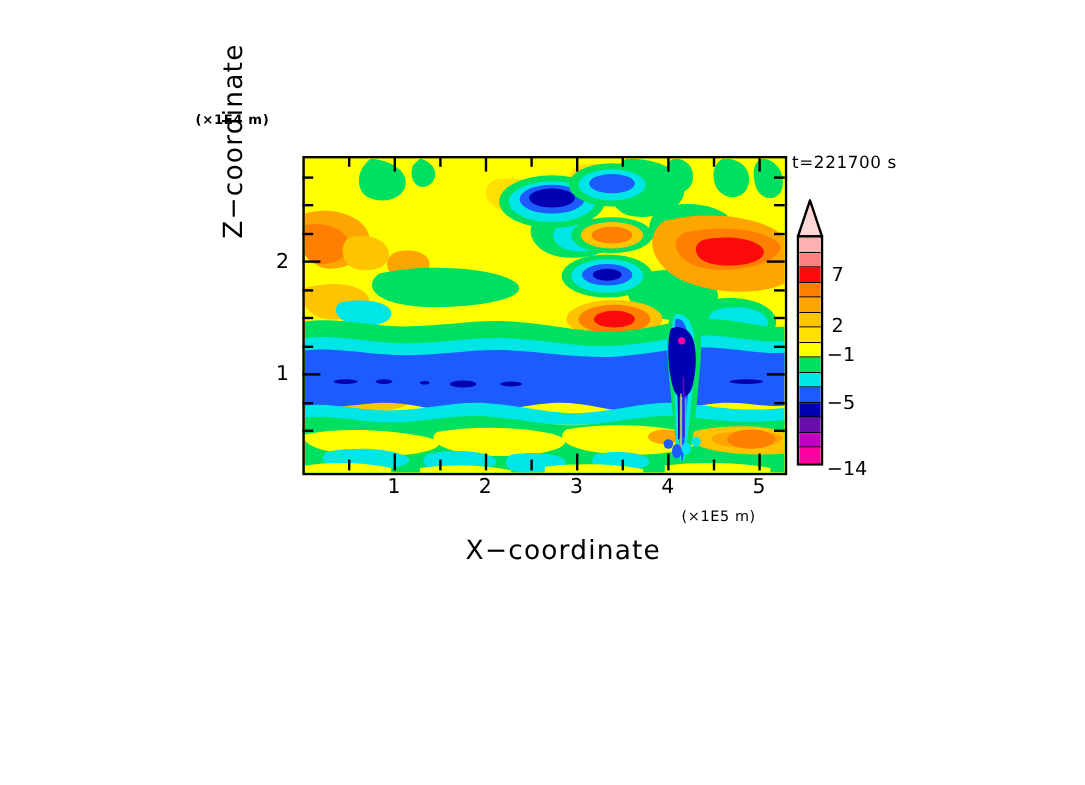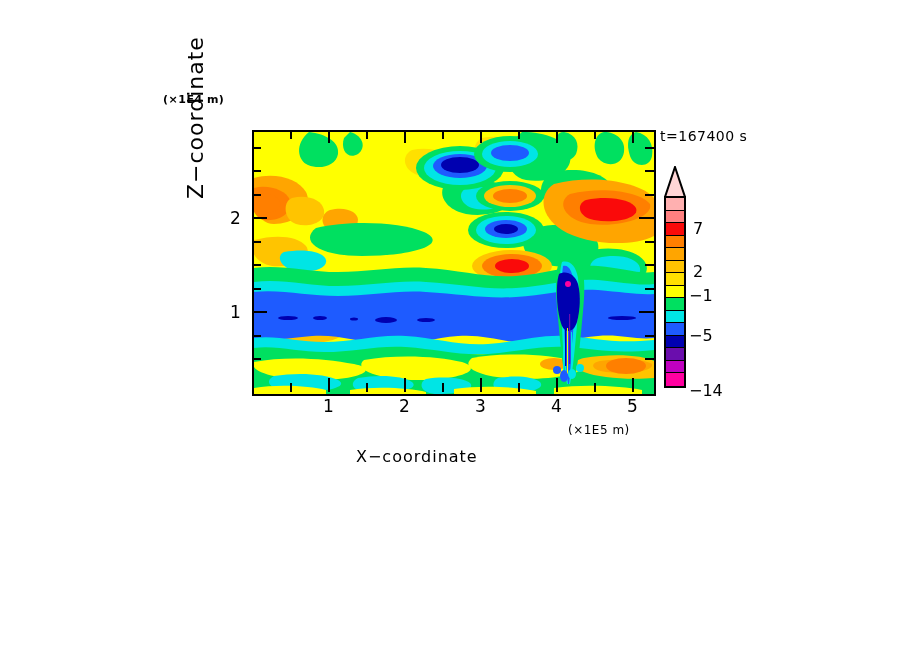--- a/index.html
+++ b/index.html
@@ -42,23 +42,23 @@
     left: 660px;
     top: 128px;
     font-size: 14px;
   }
   #xunit {
     left: 568px;
     top: 423px;
     font-size: 12px;
   }
   #xaxislabel {
-    left: 356px;
+    left: 388px;
     top: 447px;
-    font-size: 16px;
+    font-size: 22px;
     letter-spacing: 1px;
   }
   #yaxislabel {
     left: 183px;
     top: 173px;
     width: 26px;
     font-size: 22px;
     letter-spacing: 1px;
     transform-origin: left top;
     transform: rotate(-90deg) translate(-100%, 0);
@@ -106,21 +106,21 @@
   .tickmark { position: absolute; background: #000; }
 </style>
 </head>
 <body>
 
 <div id="figure">
 
 
   <div class="txt" id="zunit">(×1E4 m)</div>
 
-  <div class="txt" id="timelabel">t=167400 s</div>
+  <div class="txt" id="timelabel">t=221700 s</div>
 
   <div class="txt" id="yaxislabel">Z−coordinate</div>
 
   <div class="txt" id="xaxislabel">X−coordinate</div>
 
   <div class="txt" id="xunit">(×1E5 m)</div>
 
   <div id="plot-area">
     <svg id="plot-svg" width="400" height="262" viewBox="0 0 400 262" xmlns="http://www.w3.org/2000/svg">
       <defs>

